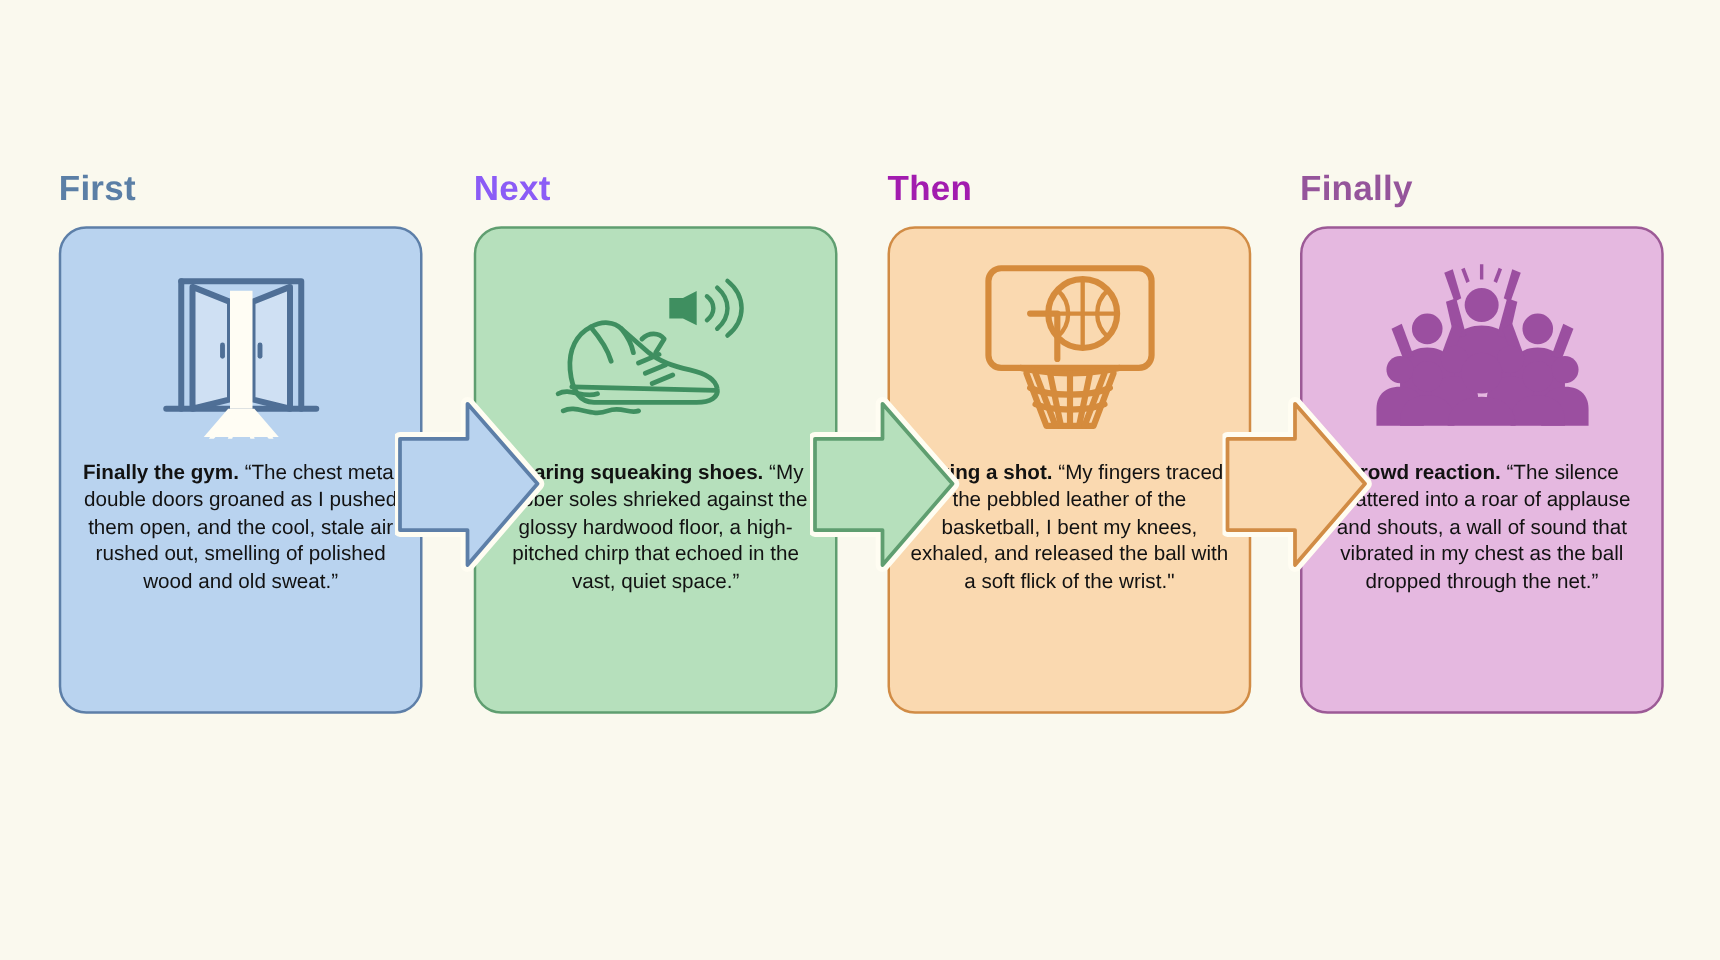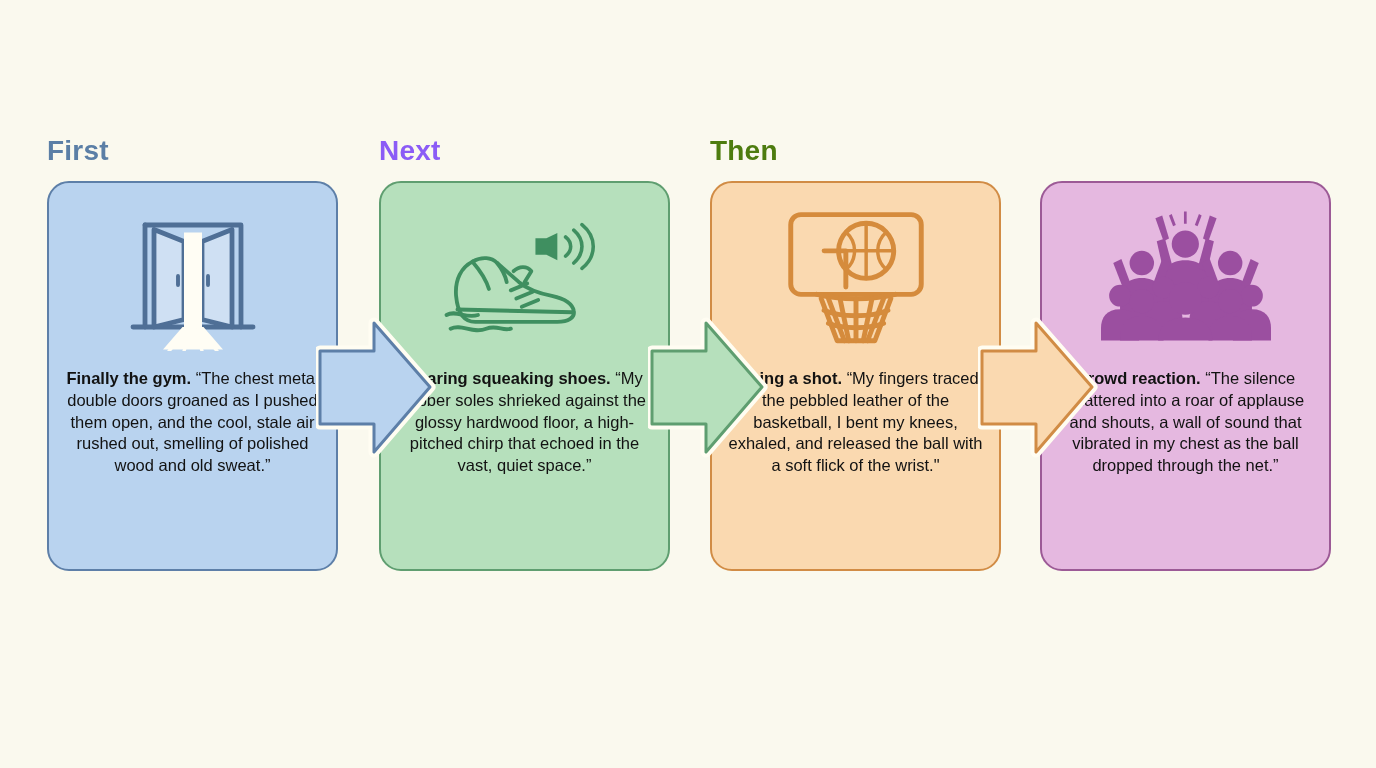--- a/index.html
+++ b/index.html
@@ -66,22 +66,25 @@
 <body style="background: rgb(250, 249, 238);">
 
 <div id="stage" style="background: rgb(250, 249, 238);">
 
   <div class="step-header" style="left: 47px; top: 135px; width: 291px; color: rgb(91, 127, 166);">
     <span>First</span>
   </div>
   <div class="step-header" style="left: 379px; top: 135px; width: 291px; color: #8b5cf6;">
     <span>Next</span>
   </div>
-  <div class="step-header" style="left: 710px; top: 135px; width: 291px; color: #4d7c0f;">
+  <div class="step-header" style="left: 710px; top: 135px; width: 291px; color: #a21caf;">
     <span>Then</span>
+  </div>
+  <div class="step-header" style="left: 1040px; top: 135px; width: 291px; color: rgb(149, 85, 155);">
+    <span>Finally</span>
   </div>
 
   <div class="card" style="left: 47px; top: 181px; width: 291px; height: 390px; background: rgb(185, 211, 239); border-color: rgb(93, 127, 168);">
     <div class="icon-wrap">
       <svg width="150" height="150" viewBox="0 0 100 100" aria-hidden="true">
         <g fill="none" stroke="#4f6f96" stroke-width="3.2" stroke-linecap="round" stroke-linejoin="round">
           <path d="M18 16 H82 V84"></path>
           <path d="M18 16 V84"></path>
           <path d="M10 84 H90"></path>
         </g>

